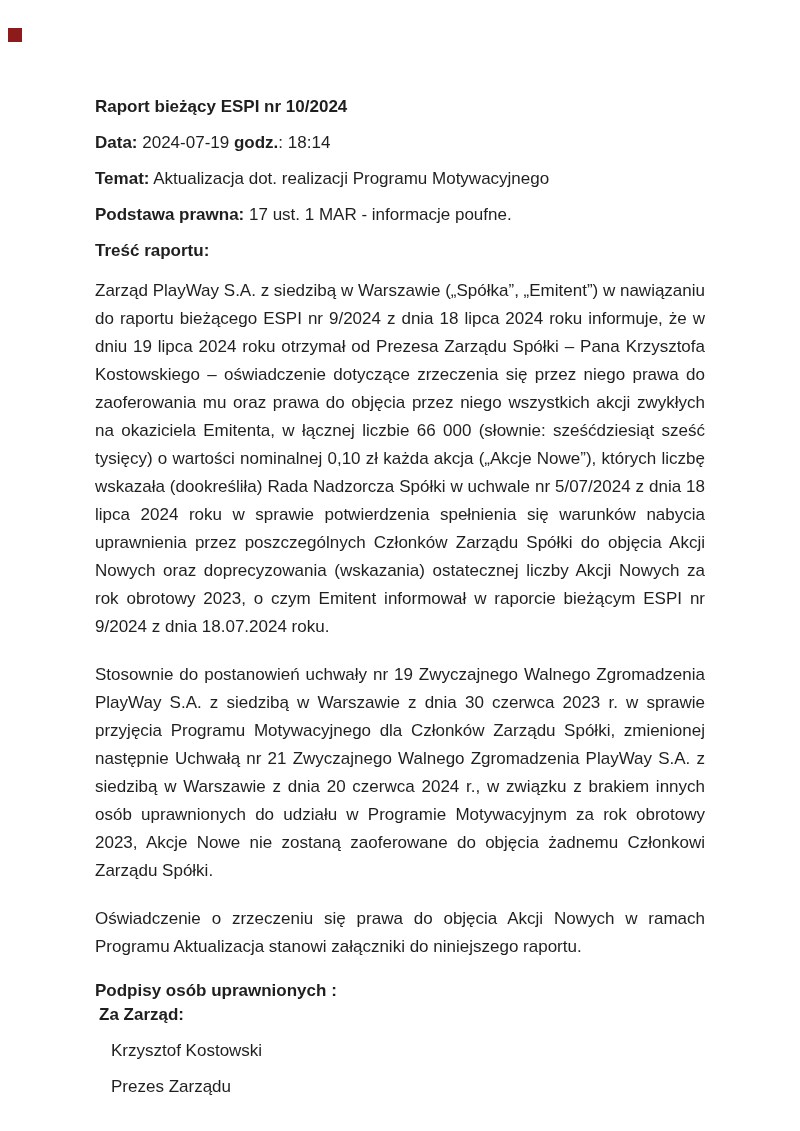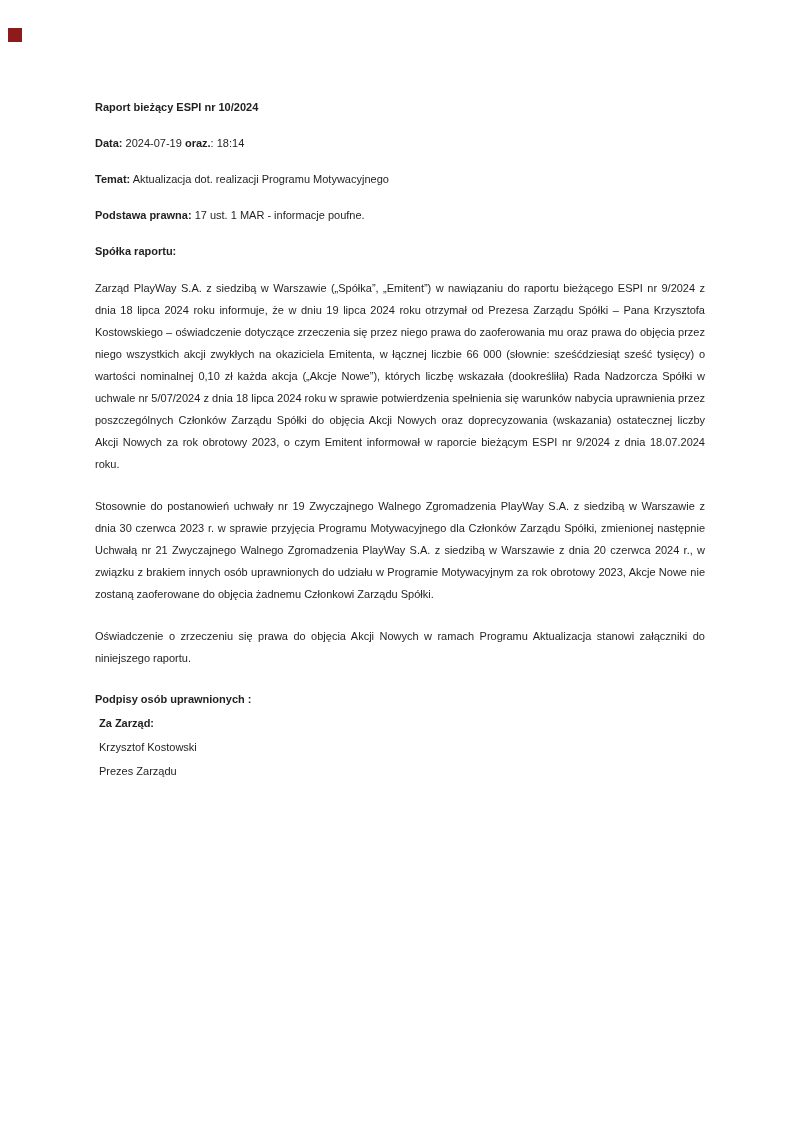--- a/index.html
+++ b/index.html
@@ -18,55 +18,55 @@
     left: 8px;
     top: 28px;
     width: 14px;
     height: 14px;
   }
   .doc {
     position: absolute;
     left: 95px;
     top: 97px;
     width: 610px;
-    font-size: 11px;
+    font-size: 17px;
     line-height: 20px;
   }
   .line { margin: 0 0 16px 0; }
   .bold { font-weight: bold; }
   b { font-weight: bold; margin-top: 44px; }
   .para {
     margin: 0 0 20px 0;
     text-align: justify;
-    line-height: 22px;
+    line-height: 28px;
   }
   .sig-heading { margin: 12px 0 0 0; font-weight: bold; }
   .sig-for { margin: 4px; font-weight: bold; }
-  .sig-line { margin: 4px; }
+  .sig-line { margin: 16px; }
 </style>
 </head>
 <body>
 
 <div class="corner-marker" style="background-color: rgb(142, 27, 27);"></div>
 
 <div class="doc">
 
   <p class="line bold">Raport bieżący ESPI nr 10/2024</p>
 
   <p class="line"><b>Data:</b>
     <span>2024-07-19</span>
-    <b>oraz.</b><span>: 18:14</span></p>
+    <b>godz.</b><span>: 18:14</span></p>
 
   <p class="line"><b>Temat:</b>
     <span>Aktualizacja dot. realizacji Programu Motywacyjnego</span></p>
 
   <p class="line"><b>Podstawa prawna:</b>
     <span>17 ust. 1 MAR - informacje poufne.</span></p>
 
-  <p class="line bold">Spółka raportu:</p>
+  <p class="line bold">Treść raportu:</p>
 
   <p class="para">Zarząd PlayWay S.A. z siedzibą w Warszawie („Spółka”, „Emitent”) w nawiązaniu do raportu bieżącego ESPI nr 9/2024 z dnia 18 lipca 2024 roku informuje, że w dniu 19 lipca 2024 roku otrzymał od Prezesa Zarządu Spółki – Pana Krzysztofa Kostowskiego – oświadczenie dotyczące zrzeczenia się przez niego prawa do zaoferowania mu oraz prawa do objęcia przez niego wszystkich akcji zwykłych na okaziciela Emitenta, w łącznej liczbie 66 000 (słownie: sześćdziesiąt sześć tysięcy) o wartości nominalnej 0,10 zł każda akcja („Akcje Nowe”), których liczbę wskazała (dookreśliła) Rada Nadzorcza Spółki w uchwale nr 5/07/2024 z dnia 18 lipca 2024 roku w sprawie potwierdzenia spełnienia się warunków nabycia uprawnienia przez poszczególnych Członków Zarządu Spółki do objęcia Akcji Nowych oraz doprecyzowania (wskazania) ostatecznej liczby Akcji Nowych za rok obrotowy 2023, o czym Emitent informował w raporcie bieżącym ESPI nr 9/2024 z dnia 18.07.2024 roku.</p>
 
   <p class="para">Stosownie do postanowień uchwały nr 19 Zwyczajnego Walnego Zgromadzenia PlayWay S.A. z siedzibą w Warszawie z dnia 30 czerwca 2023 r. w sprawie przyjęcia Programu Motywacyjnego dla Członków Zarządu Spółki, zmienionej następnie Uchwałą nr 21 Zwyczajnego Walnego Zgromadzenia PlayWay S.A. z siedzibą w Warszawie z dnia 20 czerwca 2024 r., w związku z brakiem innych osób uprawnionych do udziału w Programie Motywacyjnym za rok obrotowy 2023, Akcje Nowe nie zostaną zaoferowane do objęcia żadnemu Członkowi Zarządu Spółki.</p>
 
   <p class="para">Oświadczenie o zrzeczeniu się prawa do objęcia Akcji Nowych w ramach Programu Aktualizacja stanowi załączniki do niniejszego raportu.</p>
 
   <p class="sig-heading">Podpisy osób uprawnionych :</p>
 
   <p class="sig-for">Za Zarząd:</p>

